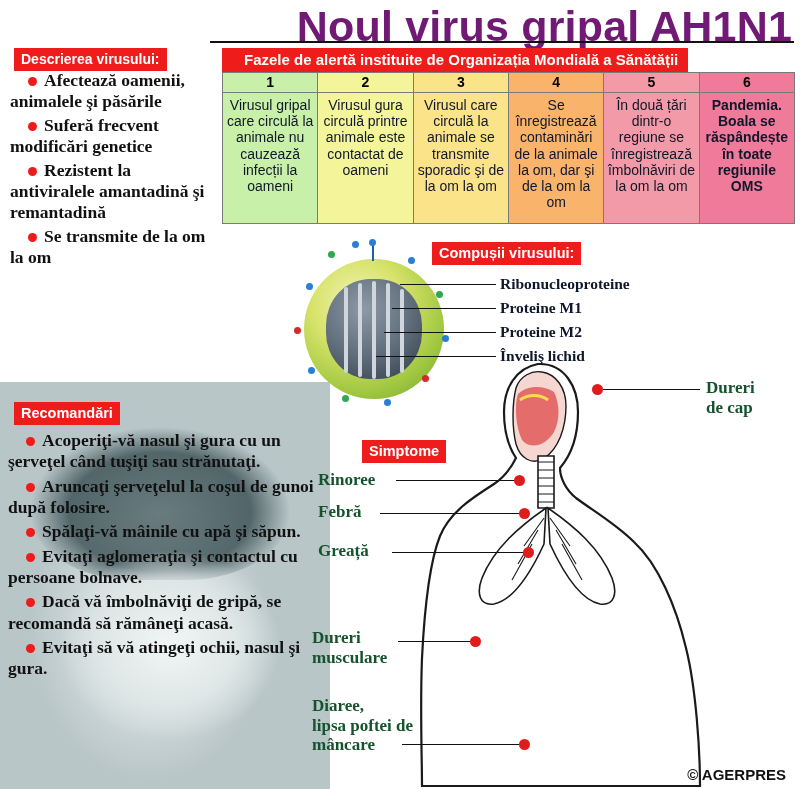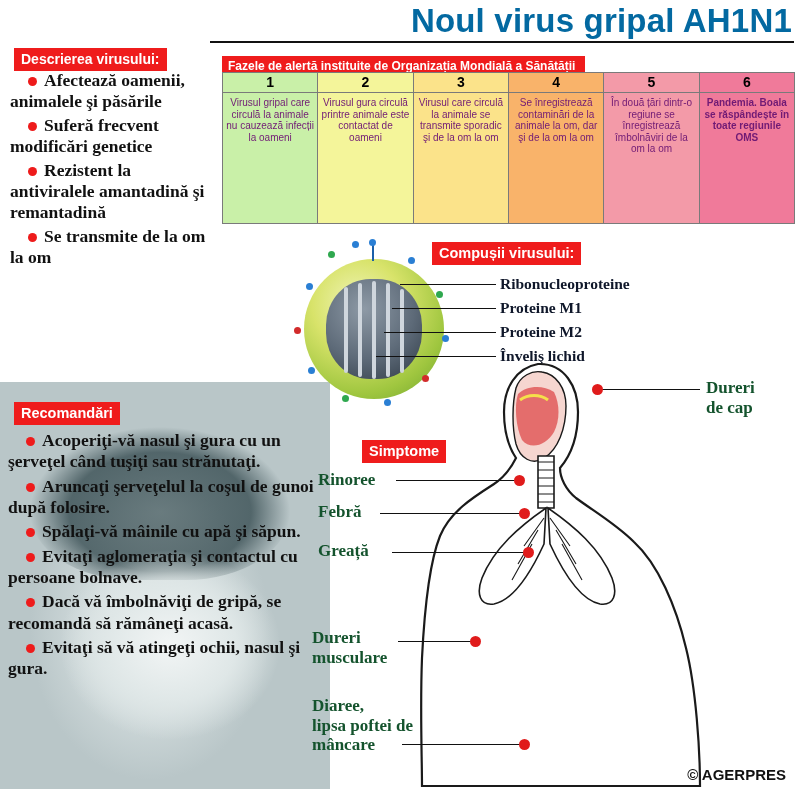--- a/index.html
+++ b/index.html
@@ -37,36 +37,36 @@
     background:transparent;
   }
   
   .white-top{position:absolute;left:0;top:0;width:800px;height:382px;background:#fff;}
   .white-right{position:absolute;left:330px;top:382px;width:470px;height:407px;background:#fff;}
 
   
   .title{
     position:absolute;right:8px;top:2px;
     font-family:"Liberation Sans", sans-serif;
-    font-weight:bold;font-size:33px;color:#0369a1;
+    font-weight:bold;font-size:43px;color:#701a75;
     letter-spacing:.2px;
   }
   .title-rule{position:absolute;left:210px;top:41px;width:584px;height:2px;background:#111;}
 
   
   .redbar{
     position:absolute;
     background:#ef1c1c;color:#fff;
     font-family:"Liberation Sans", sans-serif;
     font-weight:bold;font-size:13.5px;
     padding:3px 7px 4px 7px;
     white-space:nowrap;
   }
   #hdr-descriere{left:14px;top:48px;font-size:14px;}
-  #hdr-faze{left:222px;top:56px;font-size:12px;padding:3px 10px 4px 6px;}
+  #hdr-faze{left:222px;top:48px;font-size:15px;padding:3px 10px 4px 22px;}
   #hdr-compusi{left:432px;top:242px;font-size:14.5px;}
   #hdr-recomandari{left:14px;top:402px;font-size:14.5px;}
   #hdr-simptome{left:362px;top:440px;font-size:14.5px;}
 
   
   .bullets{
     position:absolute;
     font-family:"Liberation Serif", serif;
     font-weight:bold;
     color:#111;
@@ -87,21 +87,21 @@
   }
   .phase{
     flex:1;border:1px solid #7a7a7a;margin-right:-1px;
     display:flex;flex-direction:column;
   }
   .phase .num{
     text-align:center;font-weight:bold;font-size:14px;color:#000;
     border-bottom:1px solid #7a7a7a;padding:1px 0 2px 0;
   }
   .phase .txt{
-    flex:1;text-align:center;font-size:10px;line-height:1.16;padding:4px 3px;color:#701a75;
+    flex:1;text-align:center;font-size:14px;line-height:1.16;padding:4px 3px;color:#0f172a;
   }
   .phase.p6 .txt{font-weight:bold;}
 
   
   .virus{position:absolute;left:288px;top:243px;width:172px;height:172px;}
   .virus .core{
     position:absolute;left:16px;top:16px;width:140px;height:140px;border-radius:50%;
     background:radial-gradient(circle at 38% 32%,#f0f4b8 0%,#d8e36a 35%,#9fc63f 70%,#6aa02c 100%);
   }
   .virus .inner{

